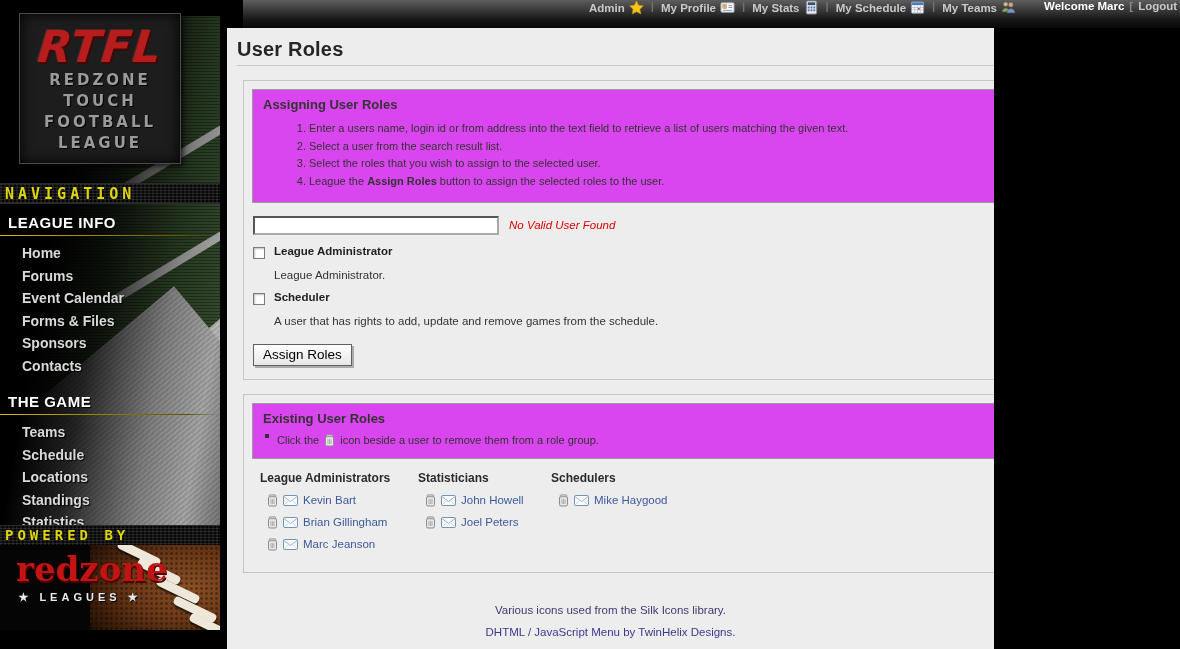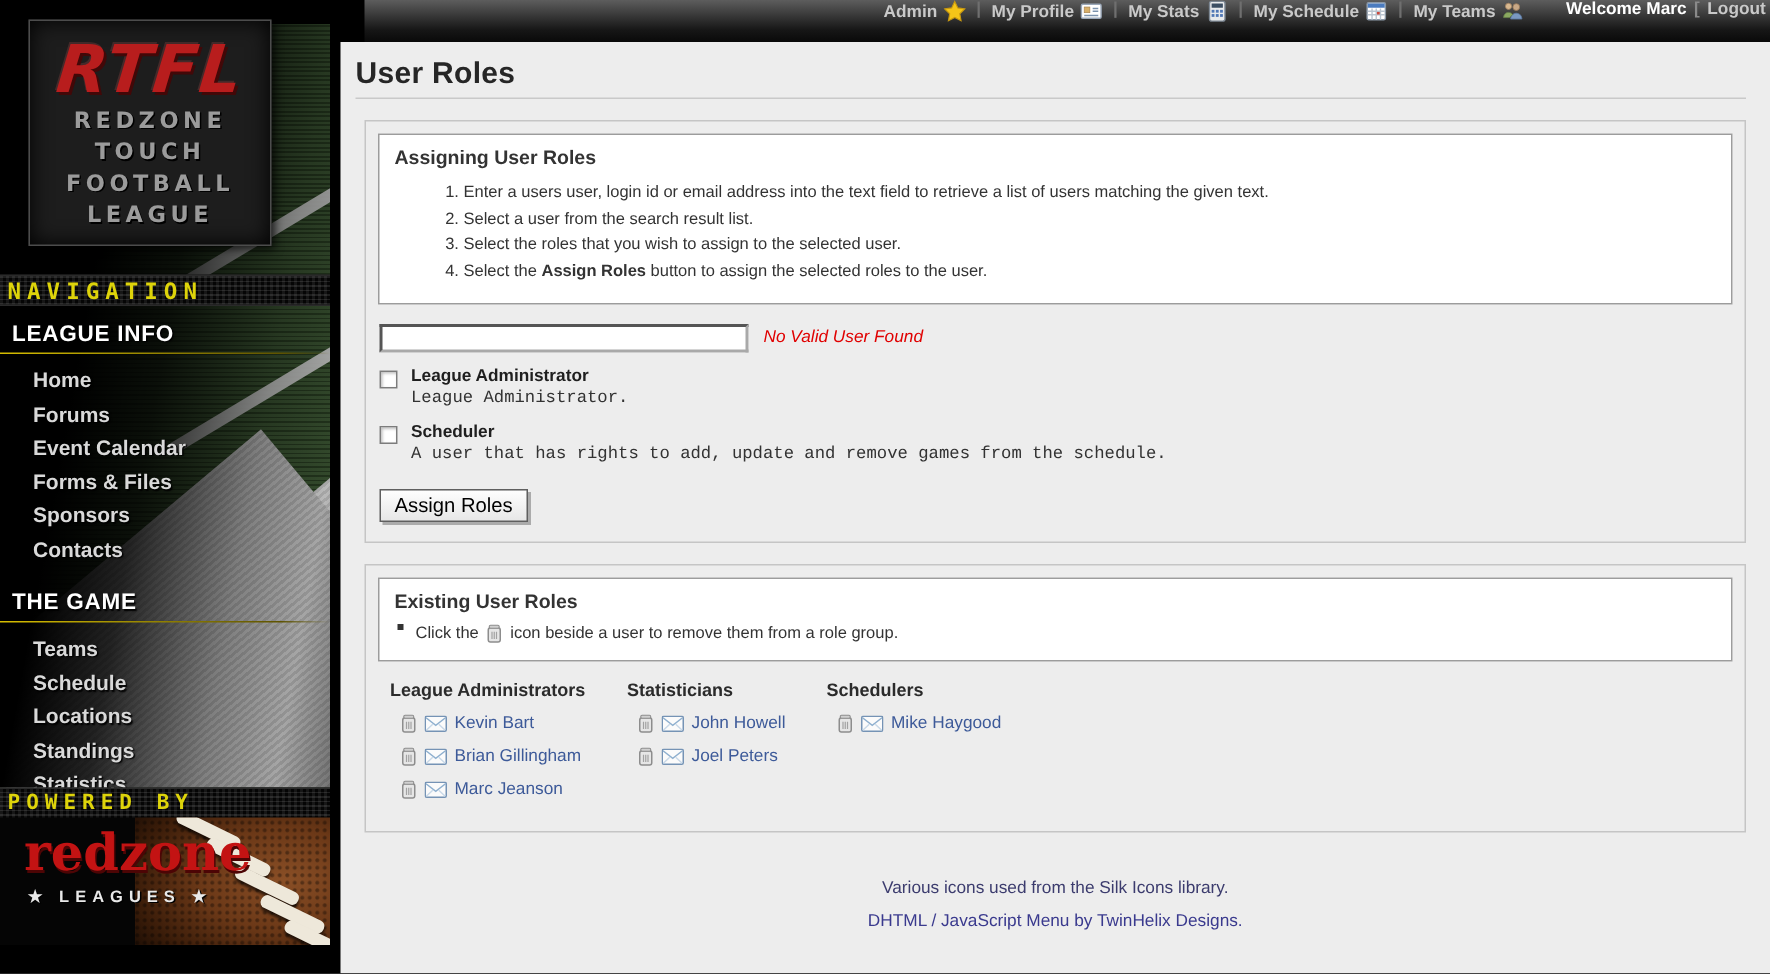--- a/index.html
+++ b/index.html
@@ -68,39 +68,39 @@
             display:flex; align-items:flex-start; justify-content:flex-end; padding-right:12px;
             font-size:11.5px; font-weight:bold; color:#c9c9c9;margin-left:23px; }
   .tb-item { display:flex; align-items:center; gap:4px; cursor:pointer; white-space:nowrap; }
   .tb-sep { color:#6f6f6f; margin:0 7px; }
   .tb-welcome { color:#fff; margin-left:28px; white-space:nowrap; }
   .tb-bracket { color:#8a8a8a; margin:0 5px; }
   .tb-logout { color:#c9c9c9; cursor:pointer; }
   .tb-icon { display:inline-block; line-height:0; }
 
   
-  .content { position:absolute; left:227px; top:28px; width:953px; height:621px; background:#ededed; overflow:hidden; }
+  .content { position:absolute; left:227px; top:28px; width:767px; height:621px; background:#ededed; overflow:hidden; }
   .page-title { margin:10px 0 0 10px; font-size:20px; font-weight:bold; color:#262626; letter-spacing:.2px; }
   .title-rule { height:1px; background:#c9c9c9; margin:4px 0 0 10px; width:927px; }
 
   .section { margin:14px 0 0 16px; width:921px; border:1px solid #c5c5c5; padding:8px; background:#ededed; }
-  .graybox { border:1px solid #9c9c9c; background:#ffffff; padding:7px 10px 9px; }
+  .graybox { border:1px solid #9c9c9c; background:#d946ef; padding:7px 10px 9px; }
   .graybox h2 { font-size:13px; font-weight:bold; color:#333; }
   .steps { margin:10px 0 6px; padding-left:46px; font-size:11px; color:#333; }
   .steps li { margin-bottom:5.5px; }
 
   .search-row { margin:13px 0 0 1px; display:flex; align-items:center; }
   .search-input { width:246px; height:19px; border:2px inset #a9a9a9; background:#fff; font-size:12px; padding:1px 3px; }
   .search-status { margin-left:10px; color:#e00000; font-style:italic; font-size:11.5px; }
 
   .role-row { display:flex; align-items:flex-start; margin-top:10px; }
   .checkbox { width:12px; height:12px; background:#fff; border:1px solid #7c7c7c;
               box-shadow:inset 1px 1px 2px rgba(0,0,0,.25); margin:2px 9px 0 1px; flex:none; cursor:pointer; }
   .role-label { font-size:11.5px; font-weight:bold; color:#1f1f1f; }
-  .role-desc { font-size:11.5px; color:#333; margin-top:2px;font-family:Liberation Mono, monospace; }
+  .role-desc { font-size:11.5px; color:#333; margin-top:12px; }
 
   .assign-btn { margin:17px 0 5px 1px; font-family:inherit; font-size:13.5px; color:#000; padding:2px 9px 3px;
                 background:linear-gradient(#fefefe,#e7e7e7); border:1px solid #5f5f5f;
                 box-shadow:2px 2px 0 rgba(0,0,0,.28); cursor:pointer; }
 
   .bullet-row { display:flex; gap:5px; margin:8px 0 2px 2px; font-size:11px; color:#333; }
   .sq-bullet { width:4px; height:4px; background:#333; flex:none; margin-right:3px; }
 
   .groups { display:flex; margin:12px 0 4px 8px; }
   .group-col h3 { font-size:12px; font-weight:bold; color:#2b2b2b; margin-bottom:3px; }
@@ -235,24 +235,24 @@
   </div>
 
   <div class="content">
     <div class="page-title">User Roles</div>
     <div class="title-rule"></div>
 
     <div class="section">
       <div class="graybox">
         <h2>Assigning User Roles</h2>
         <ol class="steps">
-          <li>Enter a users user, login id or email address into the text field to retrieve a list of users matching the given text.</li>
+          <li>Enter a users name, login id or from address into the text field to retrieve a list of users matching the given text.</li>
           <li>Select a user from the search result list.</li>
           <li>Select the roles that you wish to assign to the selected user.</li>
-          <li><span>Select the </span><b>Assign Roles</b><span> button to assign the selected roles to the user.</span></li>
+          <li><span>League the </span><b>Assign Roles</b><span> button to assign the selected roles to the user.</span></li>
         </ol>
       </div>
 
       <div class="search-row">
         <input class="search-input" type="text" value="" style="">
         <span class="search-status">No Valid User Found</span>
       </div>
 
       <div class="role-row">
         <div class="checkbox"></div>

